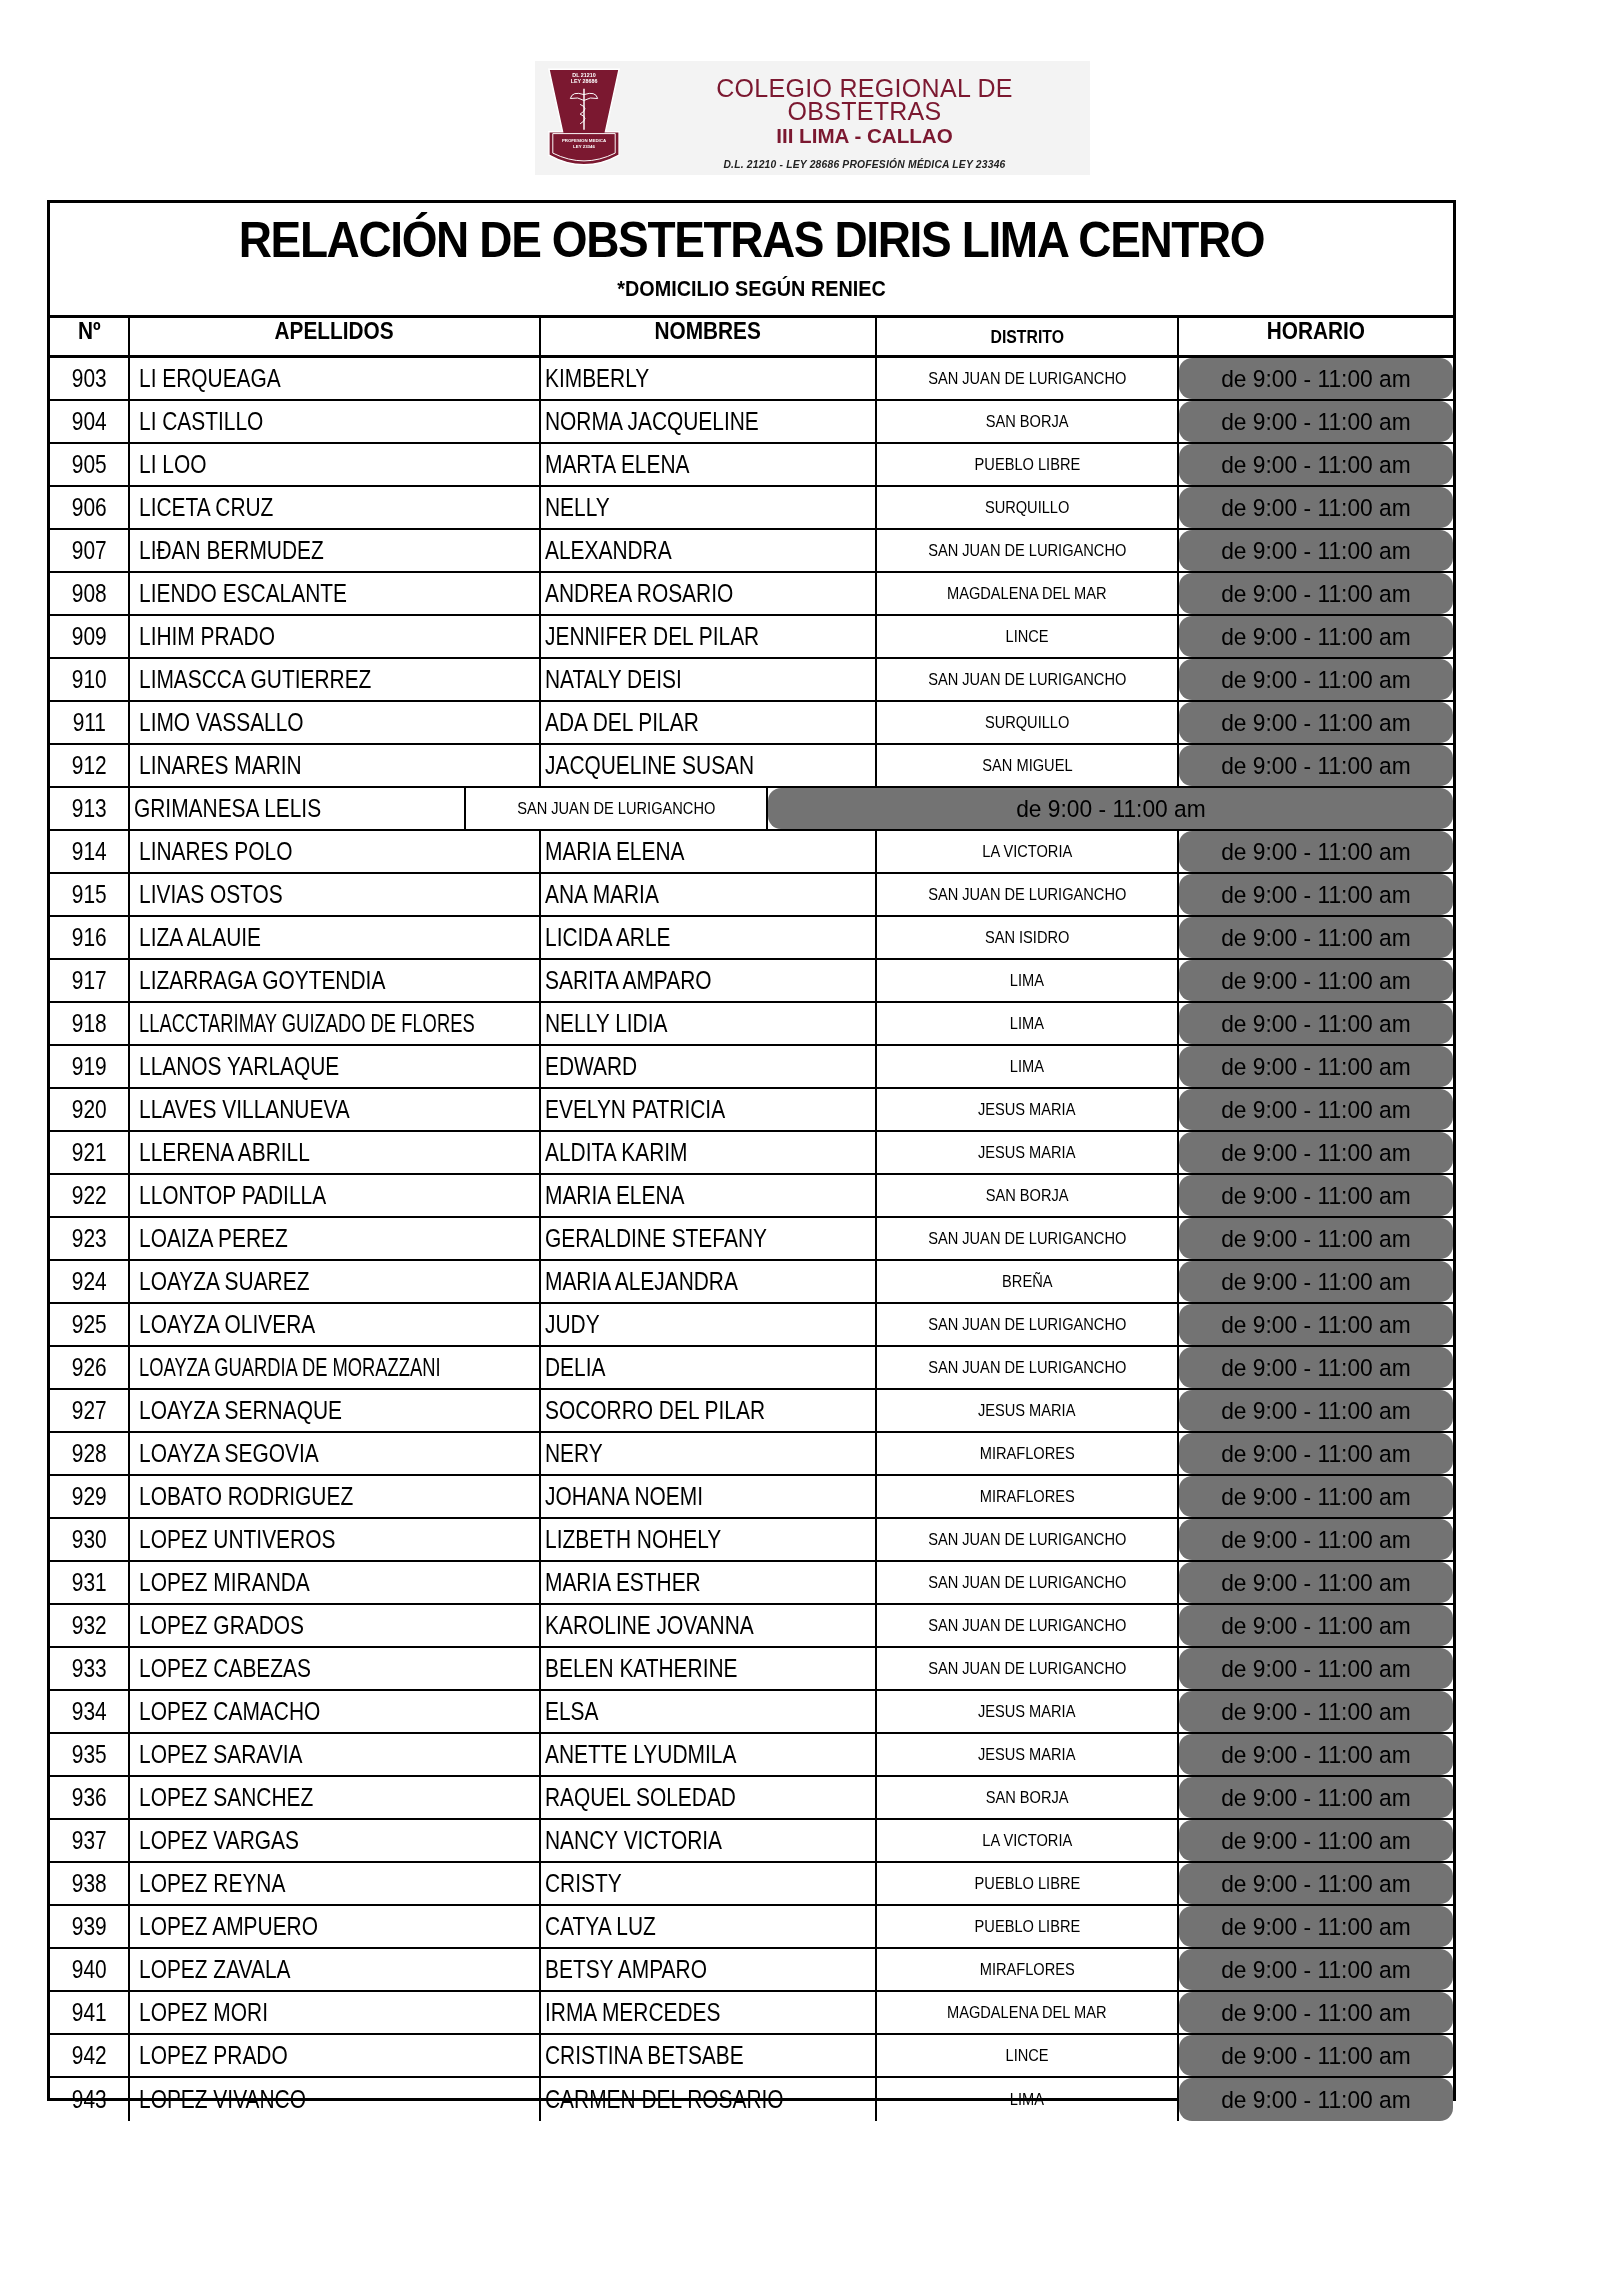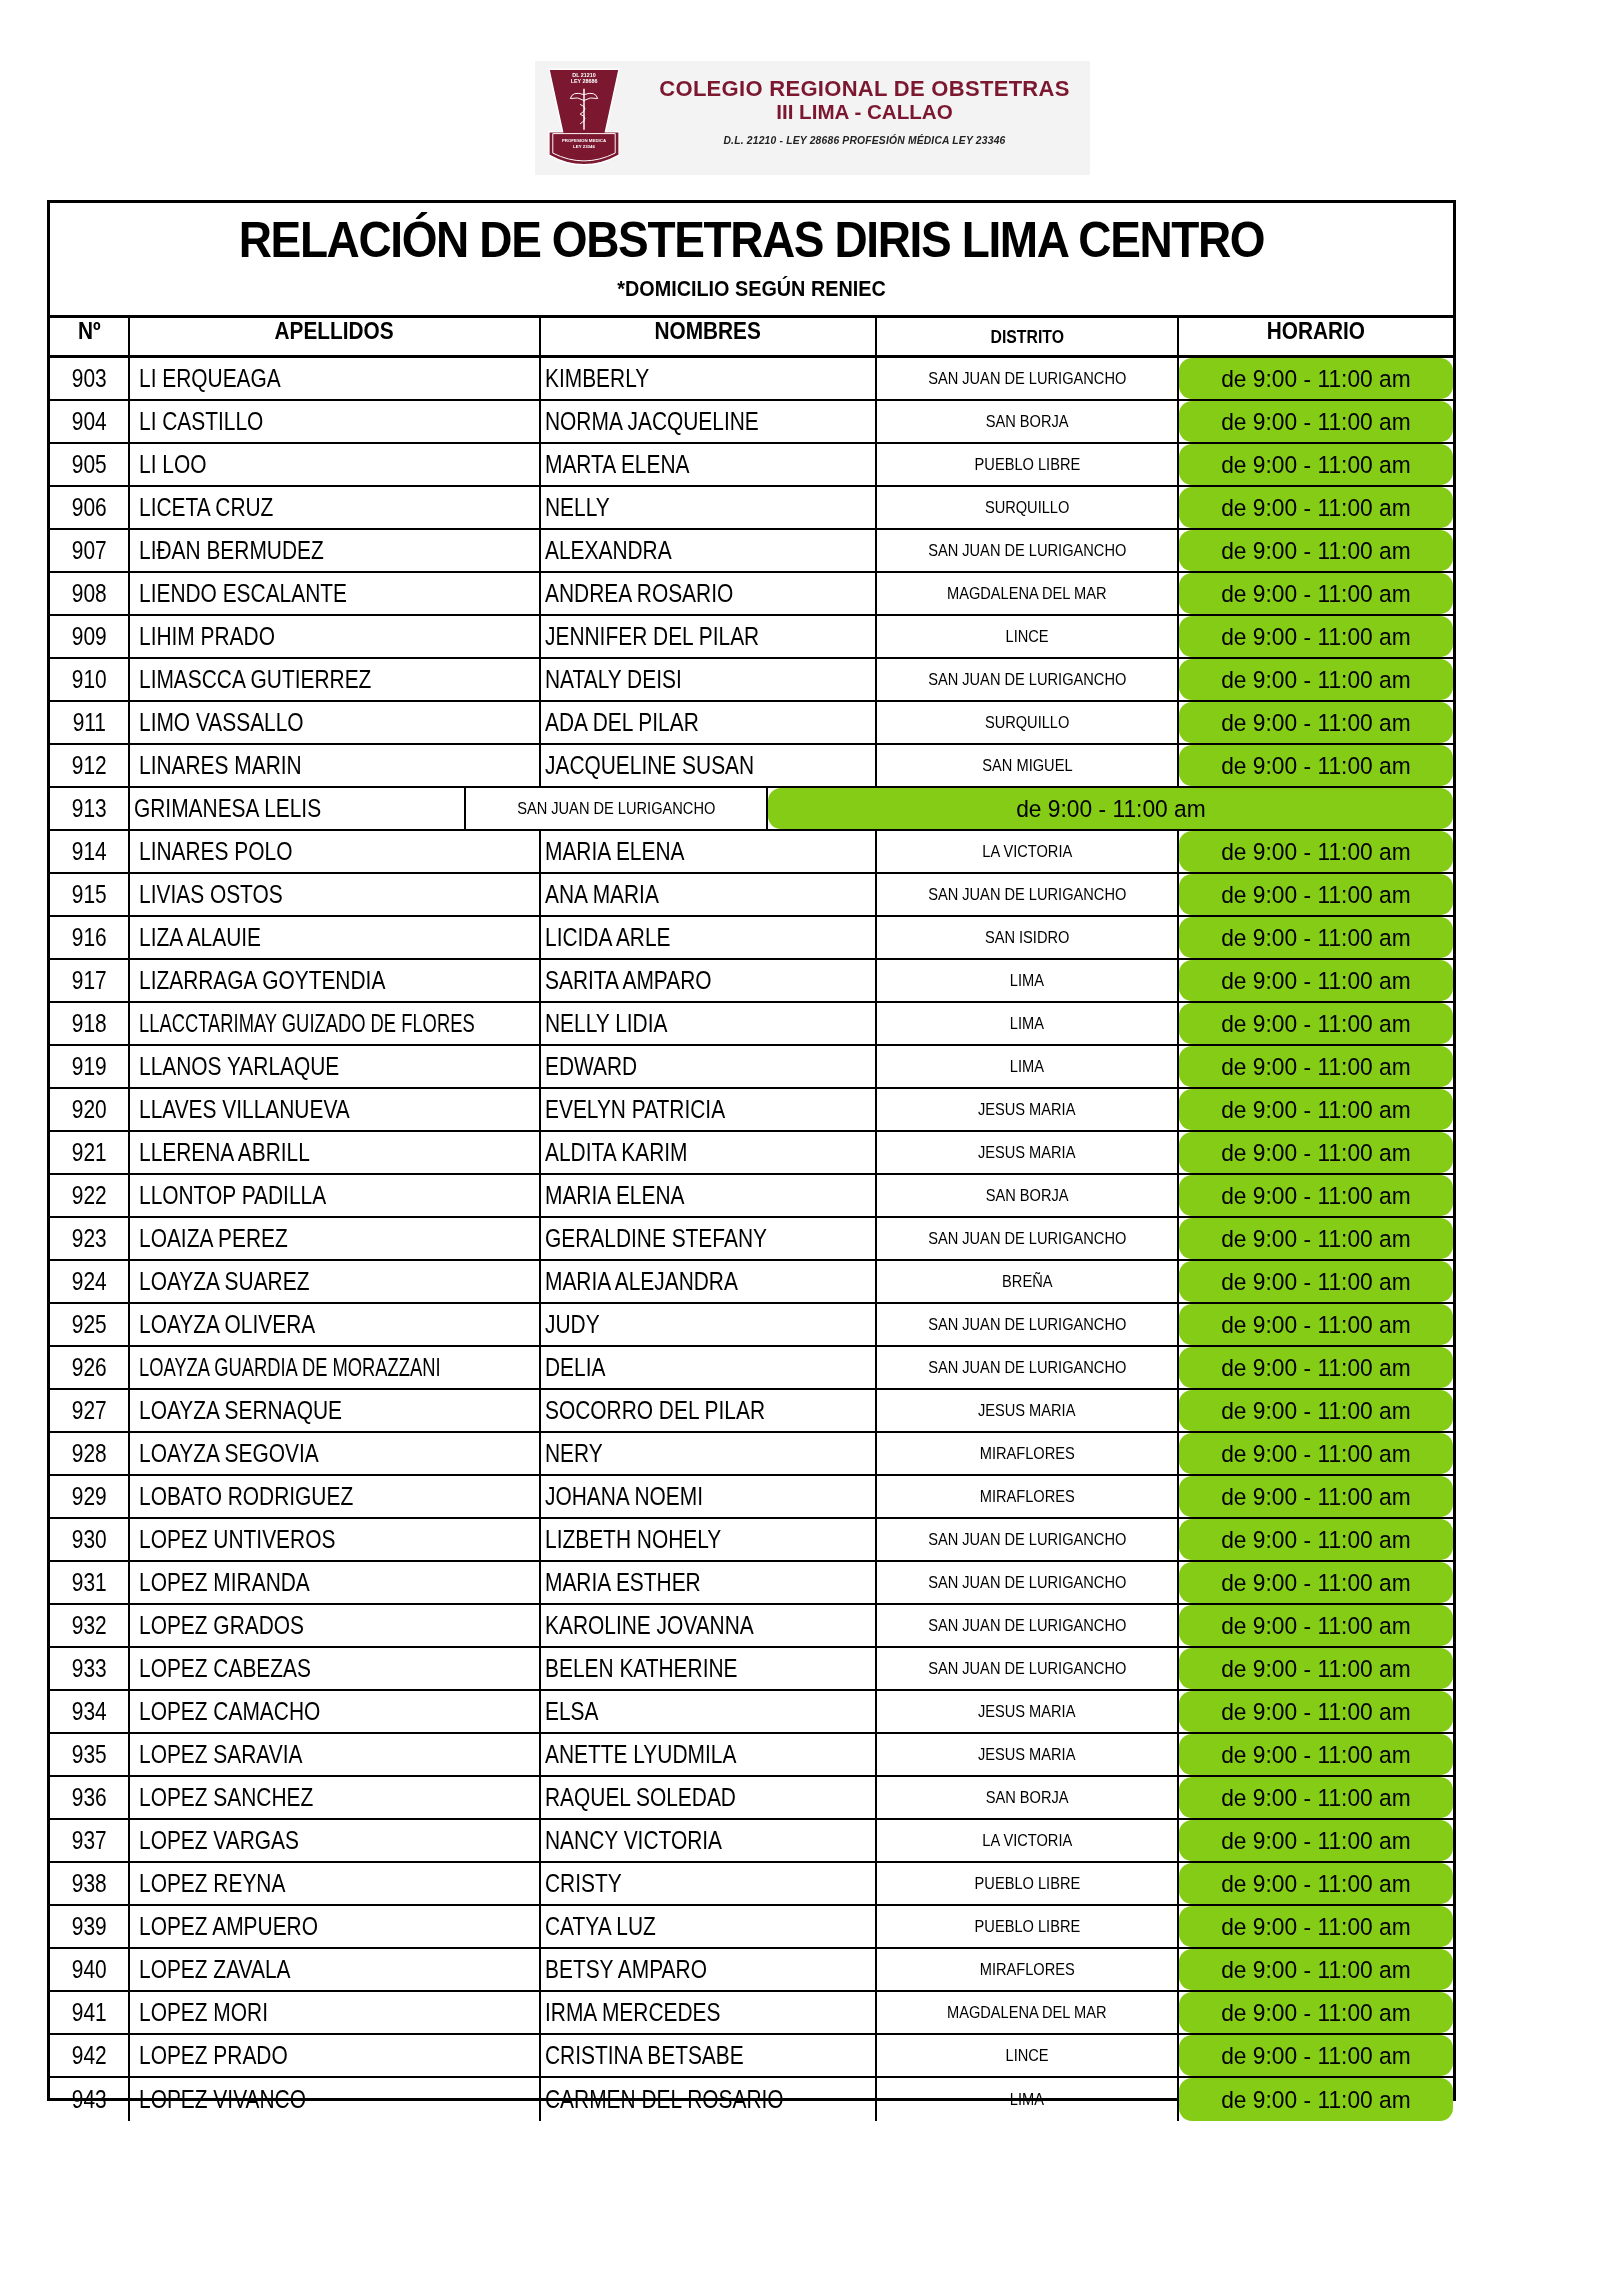--- a/index.html
+++ b/index.html
@@ -4,21 +4,21 @@
 <style>
   html, body { margin: 0; padding: 0; background: #ffffff; }
   body { width: 1621px; height: 2269px; position: relative; overflow: hidden;
          font-family: "Liberation Sans", sans-serif; color: #000; }
 
   
   .logo-box { position: absolute; left: 535px; top: 61px; width: 555px; height: 114px;
               background: #f3f3f3; }
   .crest { position: absolute; left: 9.8px; top: 3.9px; width: 78px; height: 106px; }
   .logo-text { position: absolute; left: 114px; top: 15.7px; width: 431px; text-align: center; color: #7b1830; }
-  .logo-line1 { font-weight: bold; font-size: 22px; letter-spacing: 0.3px; line-height: 23.5px; }
+  .logo-line1 { font-weight: normal; font-size: 25px; letter-spacing: 0.3px; line-height: 23.5px; }
   .logo-line2 { font-weight: bold; font-size: 20.6px; line-height: 23.5px; }
   .logo-line3 { font-size: 10.3px; color: #222; margin-top: 11.8px; font-weight: bold; letter-spacing: 0.2px; font-style: italic; }
 
   
   .sheet { position: absolute; left: 47px; top: 200px; width: 1409px; height: 1901px;
            border: 3.9px solid #000; box-sizing: border-box; }
   .title-block { position: absolute; left: 0; top: 0; right: 0; height: 112px; border-bottom: 3.9px solid #000; }
   .title { position: absolute; left: 0; right: 0; top: 7.8px; text-align: center;
            font-weight: bold; font-size: 50px; letter-spacing: -1.5px; transform: scaleX(0.92); }
   .subtitle { position: absolute; left: 0; right: 0; top: 73px; text-align: center;
@@ -36,21 +36,21 @@
   .c-dis { width: 302px; justify-content: center; }
   .c-hor { flex: 1; justify-content: center; }
 
   .header-row .cell { font-weight: bold; font-size: 24.5px; }
   .header-row .c-no span, .header-row .c-ap span, .header-row .c-nom span, .header-row .c-hor span { transform: scaleX(0.85); display: inline-block; margin-top: -7.8px; }
   .header-row .c-dis span { font-size: 18.6px; display: inline-block; transform: scaleX(0.85); margin-top: 3.9px; }
 
   .data .c-no span, .data .c-ap span, .data .c-nom span { font-size: 25.5px; display: inline-block; transform: scaleX(0.82); transform-origin: left center; }
   .data .c-no span { transform-origin: center center; }
   .data .c-dis span { font-size: 17px; display: inline-block; transform: scaleX(0.86); }
-  .data .c-hor { background: #84cc16; }
+  .data .c-hor { background: #737373; }
   .data .c-hor span { font-size: 24.5px; display: inline-block; transform: scaleX(0.93); }
   .tight span { transform: scaleX(0.72) !important; }
 </style>
 </head>
 <body>
 
 <div class="logo-box">
   <svg class="crest" viewBox="0 0 80 108">
     <path d="M4 4 L76 4 L62 68 L76 68 L76 92 Q40 112 4 92 L4 68 L18 68 Z" fill="#7b1830" stroke="#ffffff" stroke-width="1.5"></path>
     <path d="M8 70 L72 70 L72 90 Q40 106 8 90 Z" fill="none" stroke="#ffffff" stroke-width="1"></path>

